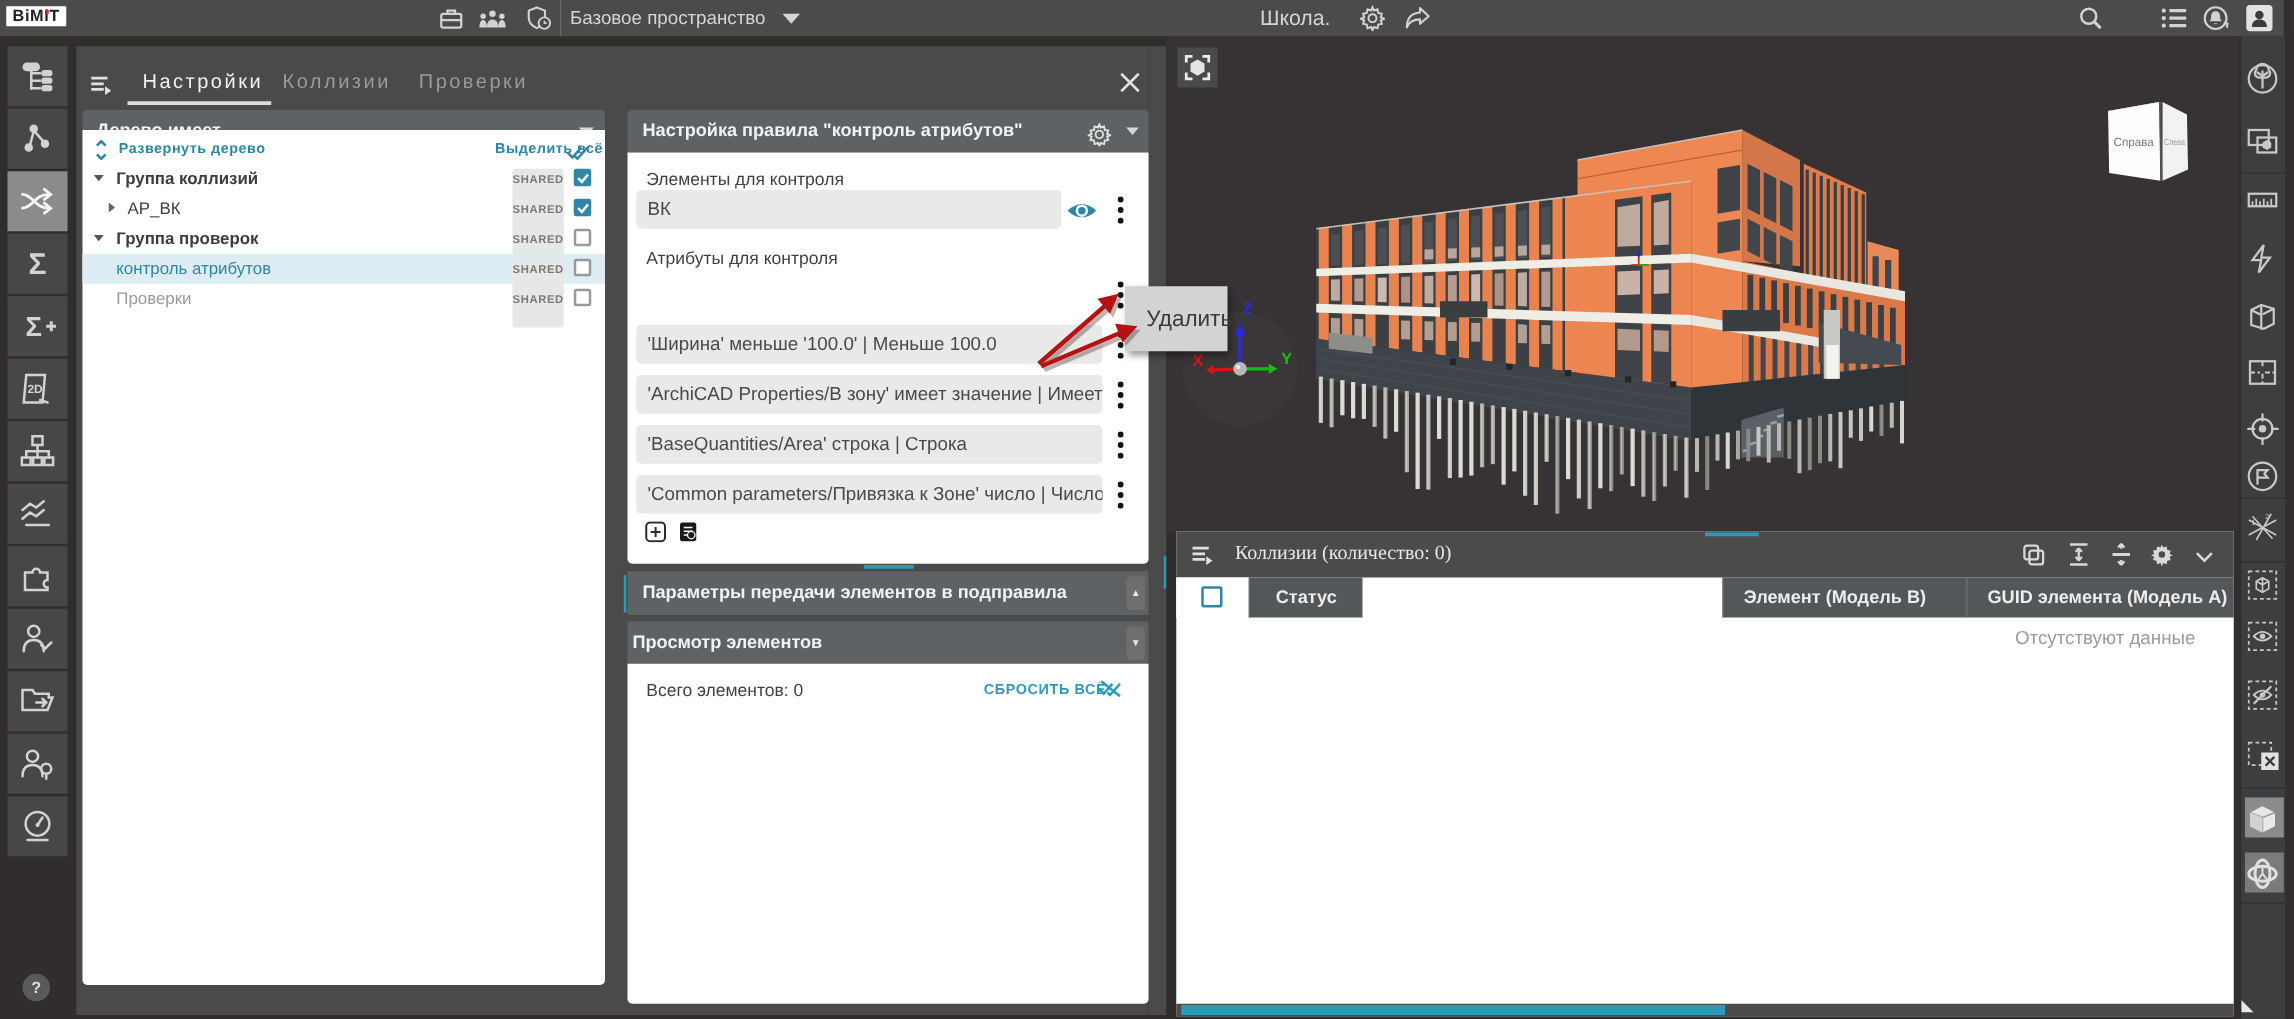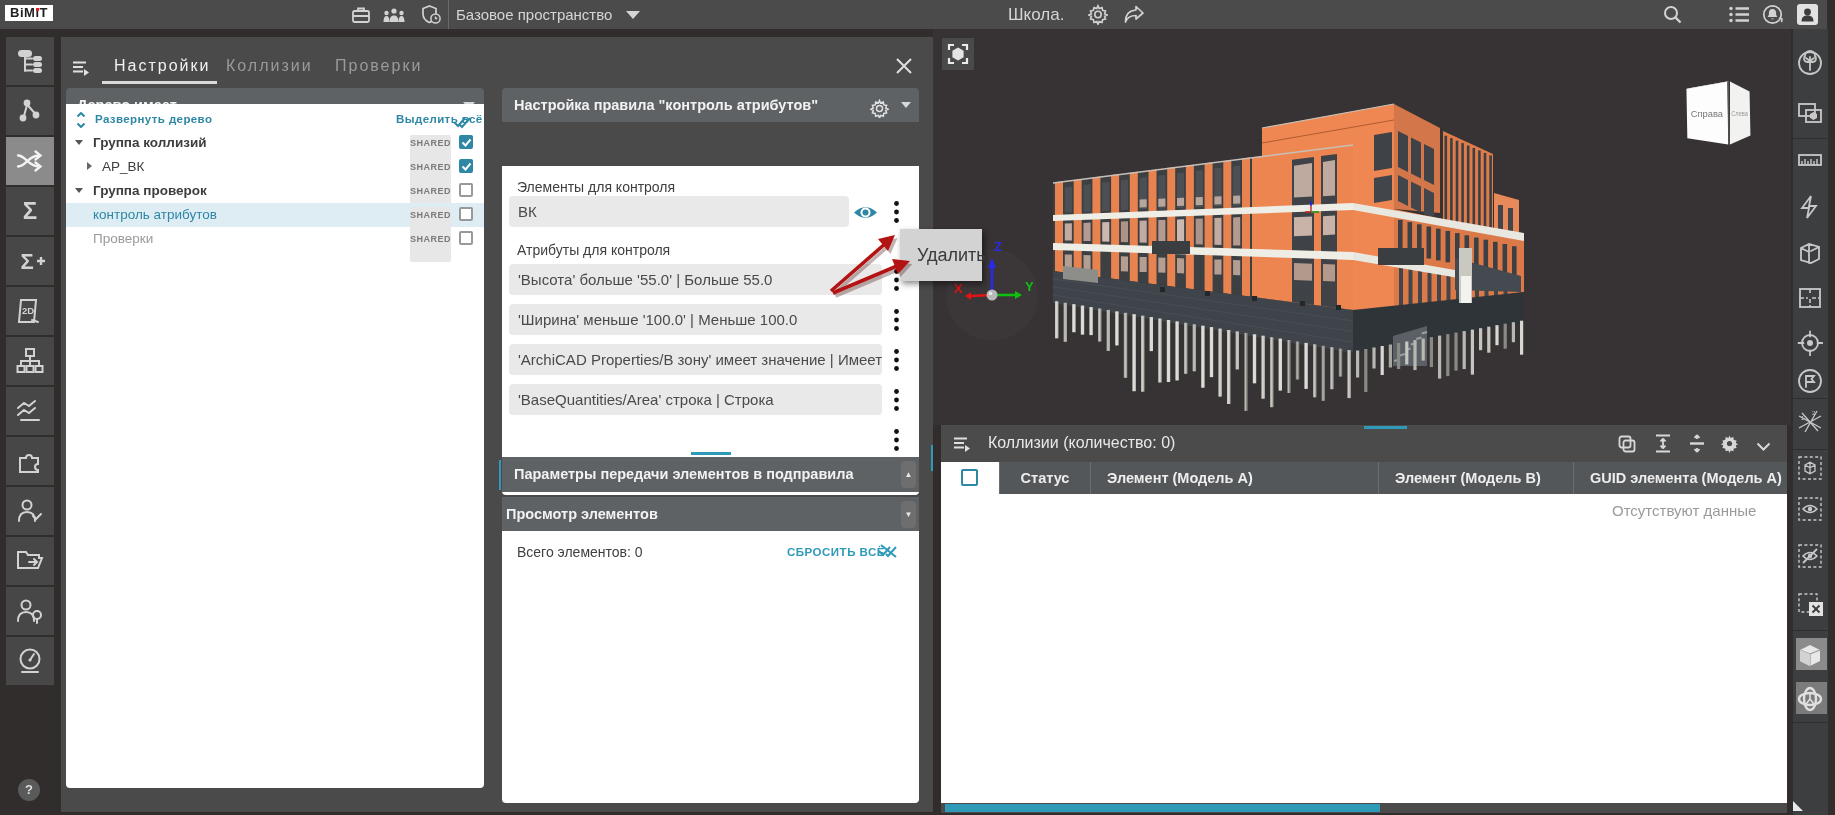--- a/index.html
+++ b/index.html
@@ -238,35 +238,34 @@
       <div class="treerow" style="top:123px;">
         <div class="abs" style="left:27px;top:4px;color:#9a9a9a;">Проверки</div>
         <div class="chip">SHARED</div>
         <div class="cbx off"></div>
       </div>
     </div>
     <div class="phead" style="left:441px;top:51px;width:417px;height:34px;line-height:34px;border-radius:4px 4px 0 0;"><span style="margin-left:12px">Настройка правила "контроль атрибутов"</span><div class="abs" style="right:30px;top:8px"><svg width="19" height="19" viewBox="0 0 19 19" style="">
           <path d="M9.5 1.5 l1.1 2.5 2.7 -0.9 0.5 2.8 2.8 0.5 -0.9 2.7 2.5 1.1 -2.5 1.1 0.9 2.7 -2.8 0.5 -0.5 2.8 -2.7 -0.9 -1.1 2.5 -1.1 -2.5 -2.7 0.9 -0.5 -2.8 -2.8 -0.5 0.9 -2.7 -2.5 -1.1 2.5 -1.1 -0.9 -2.7 2.8 -0.5 0.5 -2.8 2.7 0.9 z" stroke="#e0e0e0" stroke-width="1.5" fill="none"></path>
           <circle cx="9.5" cy="9.5" r="3" stroke="#e0e0e0" stroke-width="1.5" fill="none"></circle>
         </svg></div><div class="abs" style="right:8px;top:14px;width:0;height:0;border-left:5.5px solid transparent;border-right:5.5px solid transparent;border-top:6.5px solid #d8d8d8"></div></div>
-    <div class="white" style="left:441px;top:85px;width:417px;height:329px;border-radius:0 0 4px 4px;margin-top:44px;">
+    <div class="white" style="left:441px;top:85px;width:417px;height:329px;border-radius:0 0 4px 4px;">
       <div class="lbl" style="top:13px;">Элементы для контроля</div>
       <div class="grow" style="top:30px;width:340px;">ВК</div>
       <div class="abs" style="left:350px;top:36px"><svg width="27" height="21" viewBox="0 0 27 21" style="">
           <path d="M2 10.5 q11.5 -10.5 23 0 q-11.5 10.5 -23 0 z" fill="#2e87a5"></path>
           <circle cx="13.5" cy="10.5" r="5" fill="#fff"></circle>
           <circle cx="13.5" cy="10.5" r="3" fill="#2e87a5"></circle>
         </svg></div>
       <div class="abs" style="left:392px;top:35px;width:5px;"><svg width="5" height="22" viewBox="0 0 5 22" style="">
           <circle cx="2.5" cy="2.5" r="2.4" fill="#111"></circle>
           <circle cx="2.5" cy="11" r="2.4" fill="#111"></circle>
           <circle cx="2.5" cy="19.5" r="2.4" fill="#111"></circle>
         </svg></div>
       <div class="lbl" style="top:76px;">Атрибуты для контроля</div>
-      <div class="grow" style="top:98px;">'Высота' больше '55.0' | Больше 55.0</div>
       <div class="abs" style="left:392px;top:103px;width:5px;"><svg width="5" height="22" viewBox="0 0 5 22" style="">
           <circle cx="2.5" cy="2.5" r="2.4" fill="#111"></circle>
           <circle cx="2.5" cy="11" r="2.4" fill="#111"></circle>
           <circle cx="2.5" cy="19.5" r="2.4" fill="#111"></circle>
         </svg></div>
       <div class="grow" style="top:138px;">'Ширина' меньше '100.0' | Меньше 100.0</div>
       <div class="abs" style="left:392px;top:143px;width:5px;"><svg width="5" height="22" viewBox="0 0 5 22" style="">
           <circle cx="2.5" cy="2.5" r="2.4" fill="#111"></circle>
           <circle cx="2.5" cy="11" r="2.4" fill="#111"></circle>
           <circle cx="2.5" cy="19.5" r="2.4" fill="#111"></circle>
@@ -276,20 +275,21 @@
           <circle cx="2.5" cy="2.5" r="2.4" fill="#111"></circle>
           <circle cx="2.5" cy="11" r="2.4" fill="#111"></circle>
           <circle cx="2.5" cy="19.5" r="2.4" fill="#111"></circle>
         </svg></div>
       <div class="grow" style="top:218px;">'BaseQuantities/Area' строка | Строка</div>
       <div class="abs" style="left:392px;top:223px;width:5px;"><svg width="5" height="22" viewBox="0 0 5 22" style="">
           <circle cx="2.5" cy="2.5" r="2.4" fill="#111"></circle>
           <circle cx="2.5" cy="11" r="2.4" fill="#111"></circle>
           <circle cx="2.5" cy="19.5" r="2.4" fill="#111"></circle>
         </svg></div>
+      <div class="grow" style="top:258px;">'Common parameters/Привязка к Зоне' число | Число</div>
       <div class="abs" style="left:392px;top:263px;width:5px;"><svg width="5" height="22" viewBox="0 0 5 22" style="">
           <circle cx="2.5" cy="2.5" r="2.4" fill="#111"></circle>
           <circle cx="2.5" cy="11" r="2.4" fill="#111"></circle>
           <circle cx="2.5" cy="19.5" r="2.4" fill="#111"></circle>
         </svg></div>
       <div class="abs" style="left:14px;top:295px"><svg width="17" height="17" viewBox="0 0 17 17" style="">
           <rect x="1" y="1" width="15" height="15" rx="3" stroke="#2a2a2a" stroke-width="1.6" fill="none"></rect>
           <path d="M8.5 4.5 v8 M4.5 8.5 h8" stroke="#2a2a2a" stroke-width="1.6"></path>
         </svg></div>
       <div class="abs" style="left:40px;top:295px"><svg width="17" height="17" viewBox="0 0 17 17" style="">
@@ -584,21 +584,21 @@
     <path d="M13 68 L77 41" stroke="#b31312" stroke-width="3.6"></path>
     <path d="M90 36 L72 34 L78 49 Z" fill="#b31312"></path>
   </svg>
 <div id="collisions">
     <div class="abs" style="left:0;top:0;width:846px;height:37px;background:#4b4b4b;"></div>
     <div class="abs" style="left:423px;top:1px;width:43px;height:3px;background:#2f9ab8"></div>
     <div class="abs" style="left:12px;top:11px"><svg width="18" height="16" viewBox="0 0 18 16" style="">
         <path d="M1 2.5 h13 M1 7 h10 M1 11.5 h10" stroke="#e0e0e0" stroke-width="2.2"></path>
         <path d="M12 9 l5 3.5 -5 3.5 z" fill="#e0e0e0"></path>
       </svg></div>
-    <div class="abs" style="left:47px;top:9px;color:#e8e8e8;font-size:16px;">Коллизии (количество: 0)</div>
+    <div class="abs" style="left:47px;top:9px;color:#e8e8e8;font-size:16px;font-family:Liberation Serif, serif;">Коллизии (количество: 0)</div>
     <div class="abs" style="left:677px;top:10px"><svg width="18" height="18" viewBox="0 0 18 18" style="">
         <rect x="1.5" y="1.5" width="11" height="11" rx="2" stroke="#d8d8d8" stroke-width="1.8" fill="none"></rect>
         <rect x="5.5" y="5.5" width="11" height="11" rx="2" stroke="#d8d8d8" stroke-width="1.8" fill="none"></rect>
       </svg></div>
     <div class="abs" style="left:714px;top:9px"><svg width="16" height="19" viewBox="0 0 16 19" style="">
         <path d="M1 1.5 h14 M1 17.5 h14" stroke="#d8d8d8" stroke-width="2"></path>
         <path d="M8 4.5 v10 M8 4.5 l-2.5 3 M8 4.5 l2.5 3 M8 14.5 l-2.5 -3 M8 14.5 l2.5 -3" stroke="#d8d8d8" stroke-width="1.8" fill="none"></path>
       </svg></div>
     <div class="abs" style="left:748px;top:9px"><svg width="16" height="19" viewBox="0 0 16 19" style="">
         <path d="M1 9.5 h14" stroke="#d8d8d8" stroke-width="2.4"></path>
@@ -607,21 +607,20 @@
     <div class="abs" style="left:779px;top:9px"><svg width="19" height="19" viewBox="0 0 19 19" style="">
         <path d="M9.5 1.5 l1.1 2.5 2.7 -0.9 0.5 2.8 2.8 0.5 -0.9 2.7 2.5 1.1 -2.5 1.1 0.9 2.7 -2.8 0.5 -0.5 2.8 -2.7 -0.9 -1.1 2.5 -1.1 -2.5 -2.7 0.9 -0.5 -2.8 -2.8 -0.5 0.9 -2.7 -2.5 -1.1 2.5 -1.1 -0.9 -2.7 2.8 -0.5 0.5 -2.8 2.7 0.9 z" fill="#d8d8d8"></path>
         <circle cx="9.5" cy="9.5" r="2.6" fill="#4b4b4b"></circle>
       </svg></div>
     <div class="abs" style="left:815px;top:13px"><svg width="15" height="10" viewBox="0 0 15 10" style="">
         <path d="M1.5 1.5 L7.5 7.5 L13.5 1.5" stroke="#d8d8d8" stroke-width="2" fill="none"></path>
       </svg></div>
     <div class="abs" style="left:0;top:37px;width:58px;height:32px;background:#fff;"></div>
     <div class="abs" style="left:20px;top:44px;width:17px;height:17px;border:2.5px solid #2e87a5;border-radius:2px;background:#fff;"></div>
     <div class="thcell" style="left:58px;width:91px;text-align:center;border-left:1px solid #6a6d6f;">Статус</div>
-    <div class="thcell" style="left:149px;width:288px;padding-left:16px;border-left:1px solid #6a6d6f;">Элемент (Модель A)</div>
     <div class="thcell" style="left:437px;width:195px;padding-left:16px;border-left:1px solid #6a6d6f;">Элемент (Модель B)</div>
     <div class="thcell" style="left:632px;width:214px;padding-left:16px;border-left:1px solid #6a6d6f;">GUID элемента (Модель A)</div>
     <div class="abs" style="left:671px;top:77px;color:#9a9a9a;font-size:15px;">Отсутствуют данные</div>
     <div class="abs" style="left:0;top:378px;width:846px;height:10px;background:#4b4b4b;"></div>
     <div class="abs" style="left:4px;top:379px;width:435px;height:8px;background:#2f9ab8;"></div>
   </div>
 <div id="rightbar">
     <div class="rsel" style="top:609px;background:#8b8b8b;"></div>
     <div class="rsel" style="top:653px;background:#7b7b7b;"></div>
     <div class="ricon" style="top:21px"><svg width="26" height="26" viewBox="0 0 26 26" style="">

